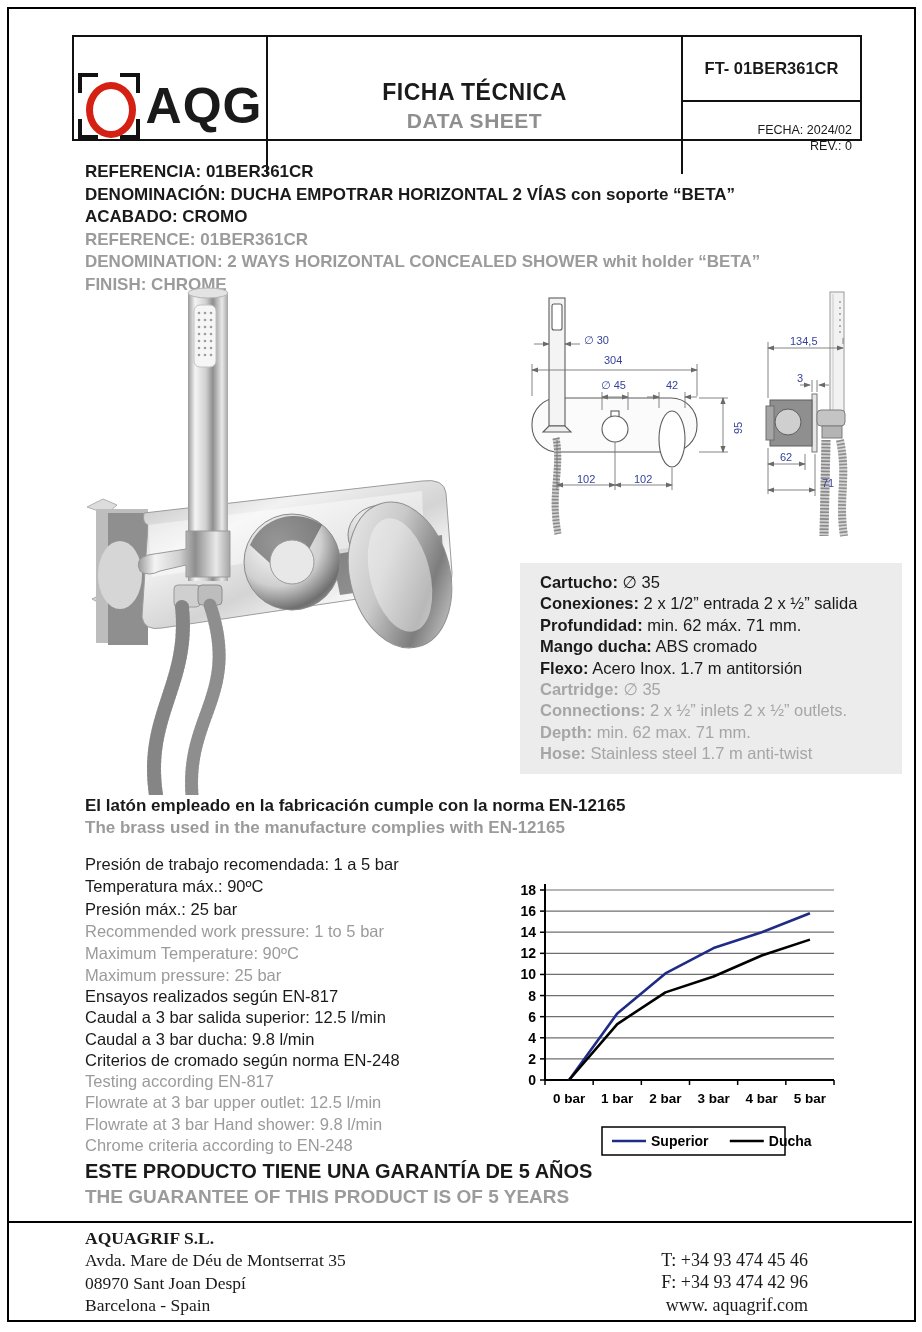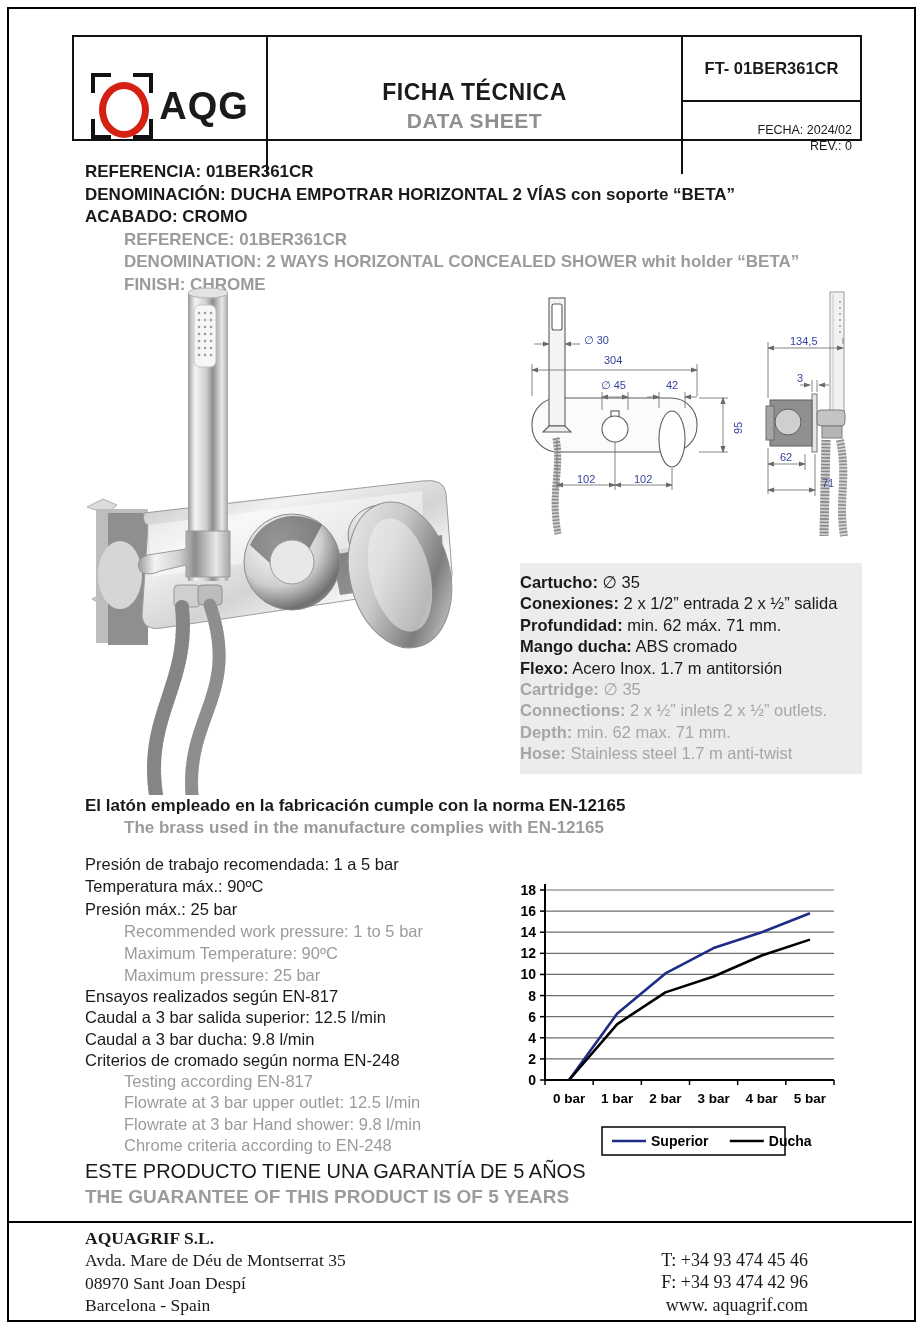--- a/index.html
+++ b/index.html
@@ -17,44 +17,44 @@
   .hcell{border-right:2px solid #111;display:flex;align-items:center;justify-content:center;}
   .hcell:last-child{border-right:none;}
   #logo-cell{gap:6px;}
   .logo-mark{position:relative;width:62px;height:66px;flex:0 0 auto;}
   .logo-ring{position:absolute;left:8px;top:9px;width:36px;height:42px;border:7px solid #d42114;border-radius:50%;}
   .corner{position:absolute;width:16px;height:16px;border:0 solid #111;}
   .c-tl{left:0;top:0;border-left-width:4px;border-top-width:4px;}
   .c-tr{right:0;top:0;border-right-width:4px;border-top-width:4px;}
   .c-bl{left:0;bottom:0;border-left-width:4px;border-bottom-width:4px;}
   .c-br{right:0;bottom:0;border-right-width:4px;border-bottom-width:4px;}
-  #logo-text{font-size:38px;font-weight:bold;letter-spacing:1px;line-height:1;}
+  #logo-text{font-size:50px;font-weight:bold;letter-spacing:1px;line-height:1;}
   #title-cell{flex-direction:column;}
   #doc-title-es{font-size:23px;font-weight:bold;letter-spacing:.5px;}
   #doc-title-en{font-size:21px;font-weight:bold;letter-spacing:.5px;color:#8f8f8f;margin-top:3px;}
   #code-date-cell{flex-direction:column;align-items:stretch;justify-content:flex-start;}
   #code-row{height:63px;border-bottom:2px solid #111;display:flex;align-items:center;justify-content:center;
     font-size:16.5px;font-weight:bold;}
   #date-row{padding:20px 8px;font-size:12.5px;line-height:16px;text-align:right;}
   
   #ref-block{left:85px;top:161px;width:720px;font-size:17px;font-weight:bold;line-height:22.5px;}
-  .gray{color:#9b9b9b;margin-left:39px;}
+  .gray{color:#9b9b9b;}
   
   .dimlbl{position:absolute;font-size:11px;color:#36439c;white-space:nowrap;}
   .rot{transform:rotate(-90deg);transform-origin:left top;}
   
-  #spec-box{left:520px;top:563px;width:342px;background:#ececec;padding:9px 0;
+  #spec-box{left:520px;top:563px;width:342px;background:#ececec;padding:9px 20px;
     font-size:16.5px;line-height:21.4px;}
   #spec-box .g{color:#a6a6a6;}
   
   #brass{left:85px;top:795px;font-size:17px;font-weight:bold;line-height:22px;width:620px;}
   #pressure{left:85px;top:853px;font-size:16.5px;line-height:22.3px;}
   #tests{left:85px;top:986px;font-size:16.5px;line-height:21.3px;}
   #guarantee{left:85px;top:1158px;line-height:26px;}
-  #guarantee .l1{font-size:20px;font-weight:normal;}
+  #guarantee .l1{font-size:20px;font-weight:bold;}
   #guarantee .l2{font-size:19px;font-weight:bold;color:#9b9b9b;}
   
   #chart-wrap{left:505px;top:872px;width:392px;height:294px;}
   #chart-svg text{font-family:"Liberation Sans","DejaVu Sans",sans-serif;}
   
   #footer-rule{left:7px;top:1221px;width:905px;border-top:2px solid #000;height:0;}
   .serif{font-family:"Liberation Serif","DejaVu Serif",serif;}
   #footer-left{left:85px;top:1227px;font-size:17.5px;line-height:22.3px;}
   #footer-left .co{font-weight:bold;}
   #footer-right{left:540px;top:1249px;width:268px;text-align:right;font-size:18px;line-height:22.3px;}

